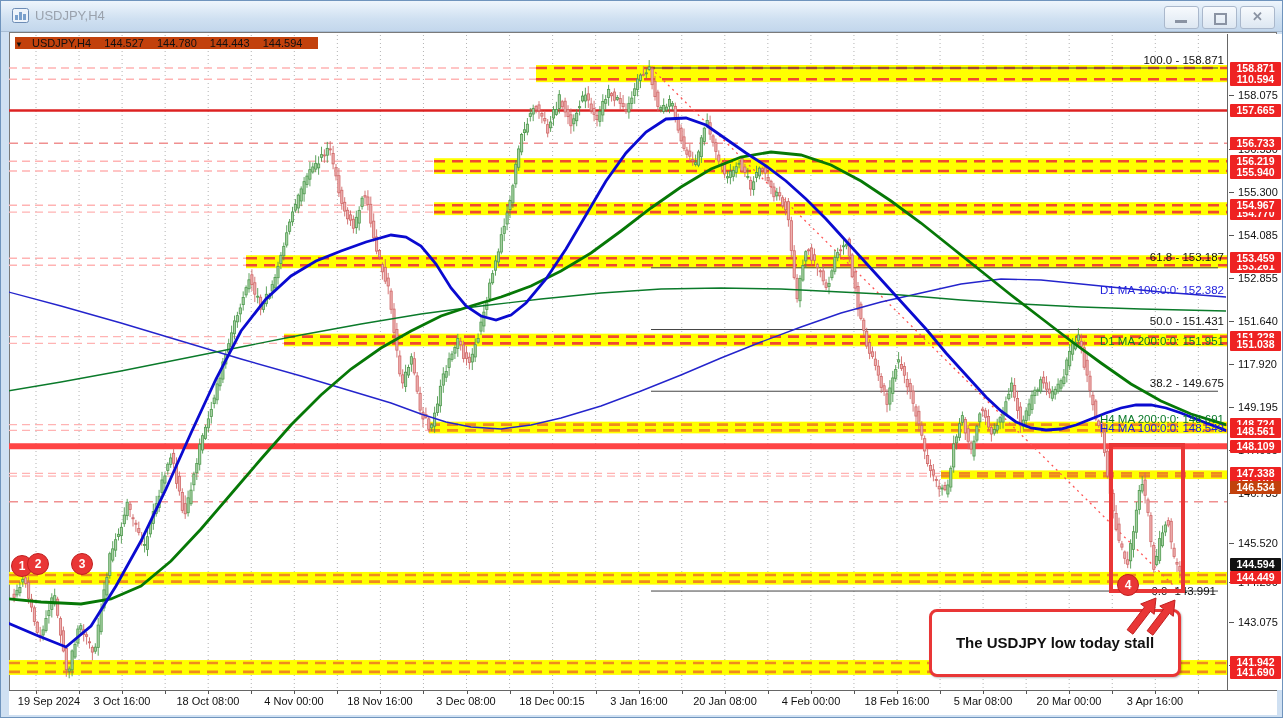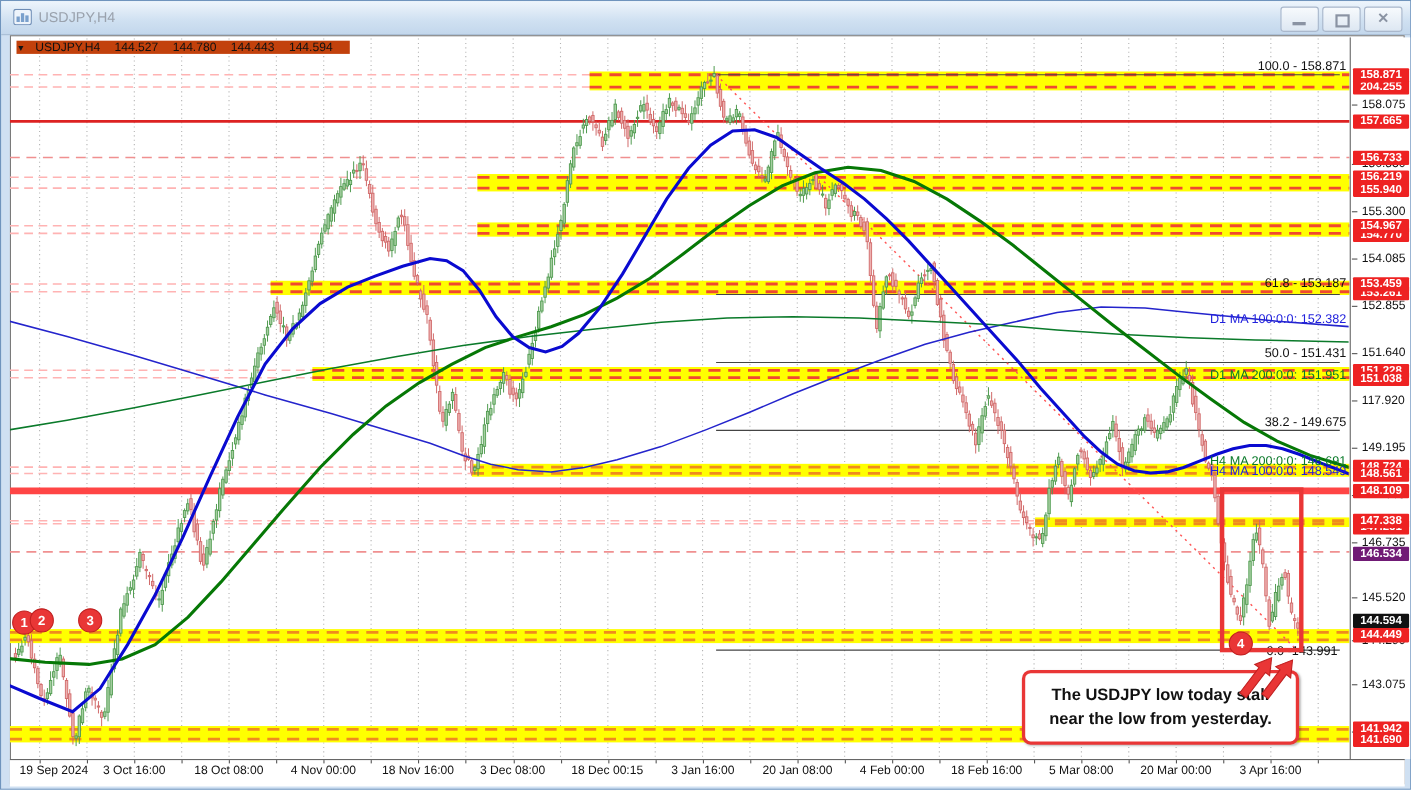--- a/index.html
+++ b/index.html
@@ -1012,38 +1012,38 @@
       <span class="ytick" style="top: 238px;">152.855</span>
       <span class="ytick" style="top: 281px;">151.640</span>
       <span class="ytick" style="top: 324px;">117.920</span>
       <span class="ytick" style="top: 367px;">149.195</span>
       <span class="ytick" style="top: 410px;">147.965</span>
       <span class="ytick" style="top: 453px;">146.735</span>
       <span class="ytick" style="top: 496px; margin-top: 7px;">145.520</span>
       <span class="ytick" style="top: 542px;">144.290</span>
       <span class="ytick" style="top: 582px;">143.075</span>
       <span class="ytick" style="top: 625px;">141.845</span>
-      <span class="badge" style="top: 38.5px; background: rgb(238, 34, 34);">204.255</span>
+      <span class="badge" style="top: 38.5px; background: rgb(238, 34, 34);">110.594</span>
       <span class="badge" style="top: 27.5px; background: rgb(238, 34, 34);">158.871</span>
       <span class="badge" style="top: 69.5px; background: rgb(238, 34, 34);">157.665</span>
       <span class="badge" style="top: 102.5px; background: rgb(238, 34, 34);">156.733</span>
       <span class="badge" style="top: 131.5px; background: rgb(238, 34, 34);">155.940</span>
       <span class="badge" style="top: 120.5px; background: rgb(238, 34, 34);">156.219</span>
       <span class="badge" style="top: 172.5px; background: rgb(238, 34, 34);">154.770</span>
       <span class="badge" style="top: 164.5px; background: rgb(238, 34, 34);">154.967</span>
       <span class="badge" style="top: 225.5px; background: rgb(238, 34, 34);">153.261</span>
       <span class="badge" style="top: 217.5px; background: rgb(238, 34, 34);">153.459</span>
       <span class="badge" style="top: 296.5px; background: rgb(238, 34, 34);">151.228</span>
       <span class="badge" style="top: 303.5px; background: rgb(238, 34, 34);">151.038</span>
       <span class="badge" style="top: 383.5px; background: rgb(238, 34, 34);">148.724</span>
       <span class="badge" style="top: 390.5px; background: rgb(238, 34, 34);">148.561</span>
       <span class="badge" style="top: 405.5px; background: rgb(238, 34, 34);">148.109</span>
       <span class="badge" style="top: 438.5px; background: rgb(238, 34, 34);">147.261</span>
       <span class="badge" style="top: 432.5px; background: rgb(238, 34, 34);">147.338</span>
-      <span class="badge" style="top: 463px; background: #701a75;">146.534</span>
+      <span class="badge" style="top: 447px; background: #c2410c;">146.534</span>
       <span class="badge" style="top: 523.5px; background: rgb(17, 17, 17);">144.594</span>
       <span class="badge" style="top: 536.5px; background: rgb(238, 34, 34);">144.449</span>
       <span class="badge" style="top: 621.5px; background: rgb(238, 34, 34);">141.942</span>
       <span class="badge" style="top: 631.5px; background: rgb(238, 34, 34);">141.690</span>
     </div>
   <div id="dateAxis">
       <div class="xmark" style="left: 27px;"></div>
       <div class="xmark" style="left: 70.05px;"></div>
       <div class="xmark" style="left: 113.1px;"></div>
       <div class="xmark" style="left: 156.15px;"></div>
@@ -1082,20 +1082,19 @@
       <span class="xtick" style="left: 716px;">20 Jan 08:00</span>
       <span class="xtick" style="left: 802px;">4 Feb 00:00</span>
       <span class="xtick" style="left: 888px;">18 Feb 16:00</span>
       <span class="xtick" style="left: 974px;">5 Mar 08:00</span>
       <span class="xtick" style="left: 1060px;">20 Mar 00:00</span>
       <span class="xtick" style="left: 1146px;">3 Apr 16:00</span>
     </div>
 
   <div class="callout" id="callout" style="left: 928px; top: 608px; width: 246px; height: 62px;">
     <div>The USDJPY low today stall</div>
-    <div>near the low from yesterday.</div>
   </div>
 
   <svg id="arrows" width="95" height="75" viewBox="1105 575 95 75" style="left: 1105px; top: 575px;">
       <polygon points="1131.9,633.2 1149.4,610.3 1153.2,613.3 1155.0,597.0 1139.7,603.0 1143.6,605.9 1126.1,628.8" fill="#e93636" stroke="#c02020"></polygon>
       <polygon points="1151.9,634.2 1168.4,612.3 1172.3,615.3 1174.0,599.0 1158.8,605.0 1162.7,608.0 1146.1,629.8" fill="#e93636" stroke="#c02020"></polygon>
     </svg>
 </div>
 
 </body></html>

